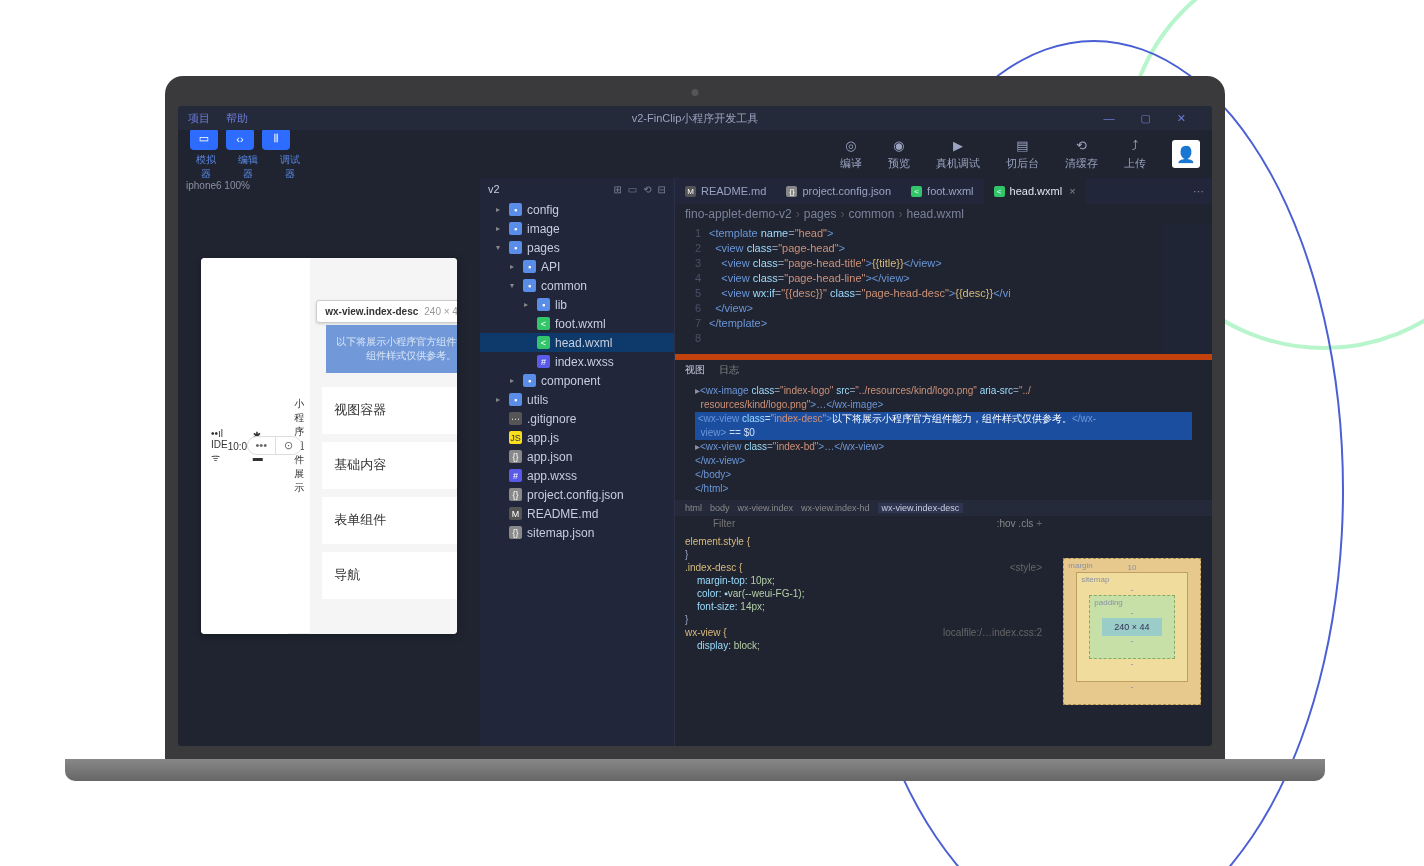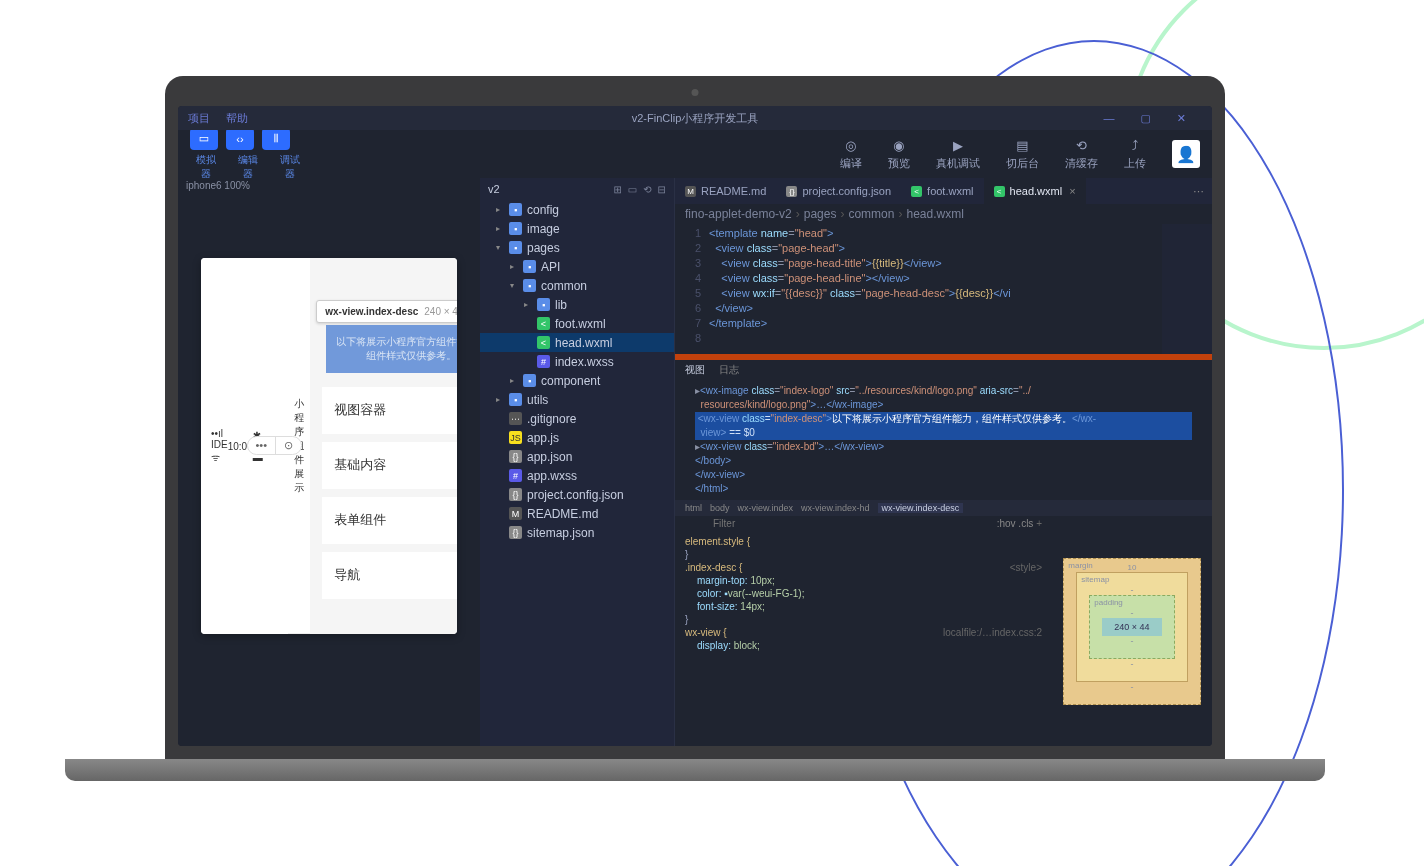--- a/index.html
+++ b/index.html
@@ -391,22 +391,22 @@
     <div class="dt-tabs">
       <span class="act">视图</span>
       <span>日志</span>
     </div>
     <div class="dom">
       <div>▸<span class="dtag">&lt;wx-image</span> <span class="dattr">class</span>=<span class="dstr">"index-logo"</span> <span class="dattr">src</span>=<span class="dstr">"../resources/kind/logo.png"</span> <span class="dattr">aria-src</span>=<span class="dstr">"../</span></div>
       <div>&nbsp;&nbsp;<span class="dstr">resources/kind/logo.png"</span><span class="dtag">&gt;…&lt;/wx-image&gt;</span></div>
       <div class="seldom">&nbsp;<span class="dtag">&lt;wx-view</span> <span class="dattr">class</span>=<span class="dstr">"index-desc"</span><span class="dtag">&gt;</span><span class="desctxt">以下将展示小程序官方组件能力，组件样式仅供参考。</span><span class="dtag">&lt;/wx-</span></div>
       <div class="seldom">&nbsp;&nbsp;<span class="dtag">view&gt;</span> == $0</div>
       <div>▸<span class="dtag">&lt;wx-view</span> <span class="dattr">class</span>=<span class="dstr">"index-bd"</span><span class="dtag">&gt;…&lt;/wx-view&gt;</span></div>
+      <div><span class="dtag">&lt;/wx-view&gt;</span></div>
       <div><span class="dtag">&lt;/body&gt;</span></div>
-      <div><span class="dtag">&lt;/wx-view&gt;</span></div>
       <div><span class="dtag">&lt;/html&gt;</span></div>
     </div>
     <div class="crumb2">
       <span>html</span>
       <span>body</span>
       <span>wx-view.index</span>
       <span>wx-view.index-hd</span>
       <span class="act">wx-view.index-desc</span>
     </div>
     <div class="styles-row">

